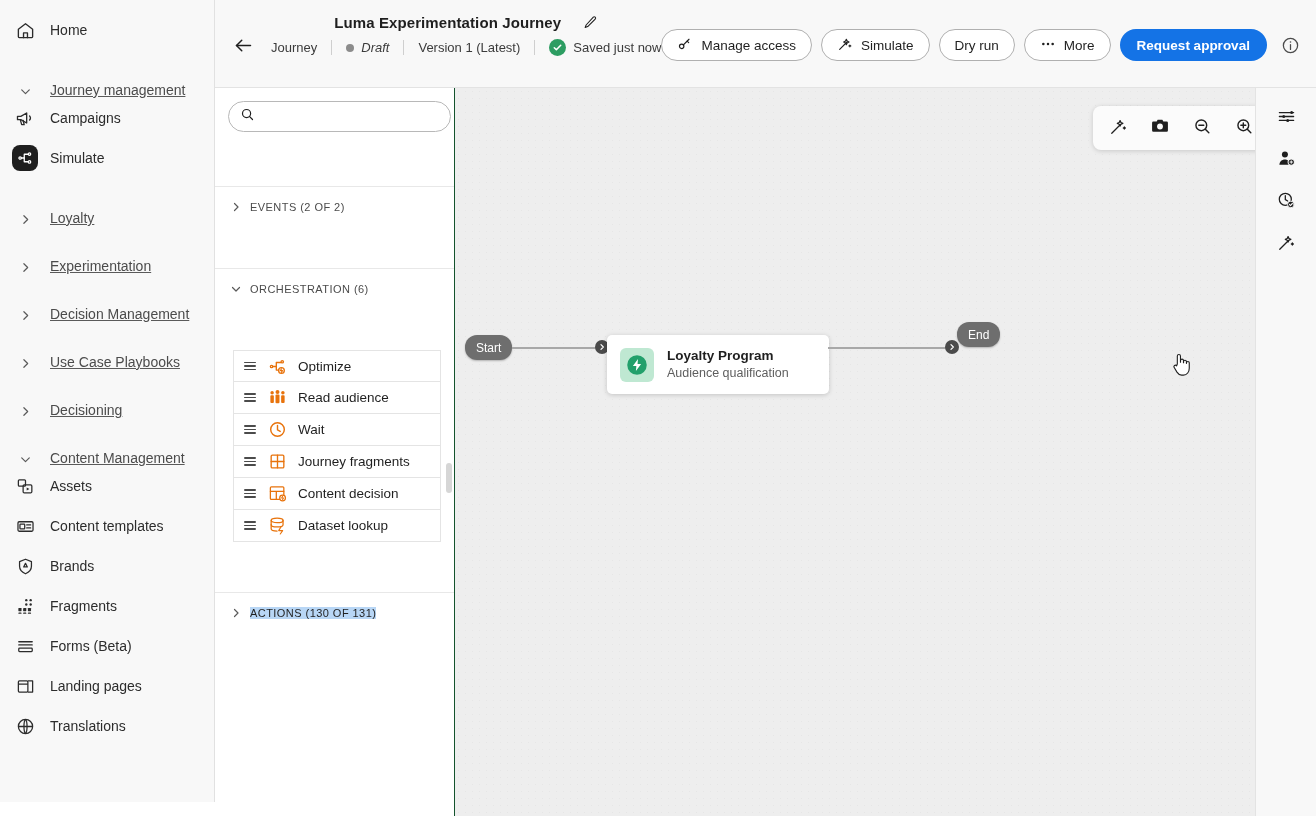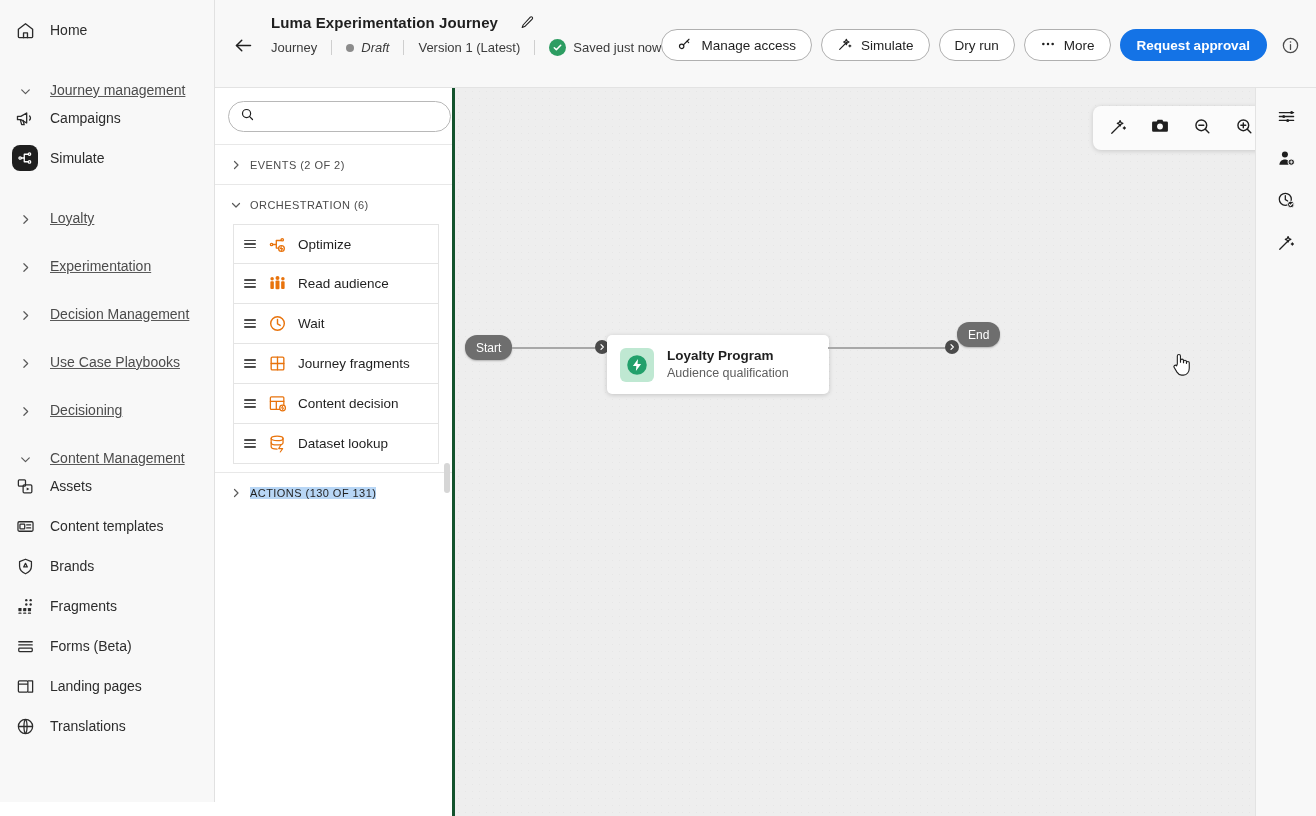--- a/index.html
+++ b/index.html
@@ -56,21 +56,21 @@
     display: flex; align-items: flex-start;
     padding: 0; position: relative;
     flex: 0 0 88px;
   }
   .back-btn {
     width: 32px; height: 32px; margin: 29px 0 0 12px;
     display: flex; align-items: center; justify-content: center;
     cursor: pointer; border-radius: 4px; flex: 0 0 32px;
   }
   .title-block { margin-left: 12px; margin-top: 14px; }
-  .title-row { display: flex; align-items: center; gap: 22px; }
+  .title-row { display: flex; align-items: center; gap: 22px; justify-content: center; }
   .title-text { font-size: 15px; font-weight: bold; color: #1f1f1f; letter-spacing: .1px; }
   .edit-icon { cursor: pointer; display: flex; align-items: center; }
   .meta-row {
     display: flex; align-items: center; gap: 0;
     margin-top: 8px; font-size: 13px; color: #3b3b3b;
   }
   .meta-item { display: flex; align-items: center; gap: 7px; white-space: nowrap; }
   .meta-sep { width: 1px; height: 15px; background: #cfcfcf; margin: 0 14px; }
   .dot-gray { width: 8px; height: 8px; border-radius: 50%; background: #8c8c8c; display: inline-block; }
   .draft-text { font-style: italic; color: #3b3b3b; }
@@ -99,22 +99,22 @@
     width: 30px; height: 30px; display: flex; align-items: center;
     justify-content: center; cursor: pointer; border-radius: 50%;
   }
 
   
   .body-row { flex: 1; display: flex; min-height: 0; position: relative; }
 
   
   .palette {
     width: 240px; flex: 0 0 240px; background: #ffffff;
-    border-right: 3px solid #14532d; display: flex; flex-direction: column;
-    position: relative; overflow: hidden;
+    border-right: 1px solid #14532d; display: flex; flex-direction: column;
+    position: relative; overflow: hidden; gap: 42px;
   }
   .search-row {
     height: 56px; display: flex; align-items: center;
     padding: 0 13px; gap: 12px; flex: 0 0 56px;
   }
   .search-box {
     flex: 1; height: 31px; border: 1px solid #b8b8b8; border-radius: 16px;
     background: #ffffff; display: flex; align-items: center; padding: 0 11px; gap: 8px;
   }
   .search-box input {
@@ -128,21 +128,21 @@
     border-top: 1px solid #e8e8e8;
   }
   .section-label {
     font-size: 11px; color: #4b4b4b; letter-spacing: .45px;
     font-weight: normal; text-transform: uppercase;
   }
   .section-label.selected { background: #b8d6f5; color: #1f1f1f; }
   .sec-chev { width: 16px; display: flex; align-items: center; justify-content: center; }
   .card-list { padding: 0 13px 8px 18px; }
   .pal-card {
-    height: 40px; display: flex; align-items: center; gap: 11px;
+    height: 32px; display: flex; align-items: center; gap: 11px;
     background: #ffffff; border: 1px solid #e4e4e4; border-top: none;
     padding: 0 10px; cursor: grab;
   }
   .pal-card:first-child { border-top: 1px solid #e4e4e4; }
   .drag-handle { width: 12px; display: flex; flex-direction: column; gap: 2px; flex: 0 0 12px; }
   .drag-handle i { display: block; height: 1.5px; background: #4b4b4b; border-radius: 1px; }
   .pal-icon { width: 20px; height: 20px; flex: 0 0 20px; display: flex; align-items: center; justify-content: center; }
   .pal-name { font-size: 13.5px; color: #1f1f1f; white-space: nowrap; }
   .pal-scrollbar {
     position: absolute; right: 2px; top: 375px; width: 6px; height: 30px;

